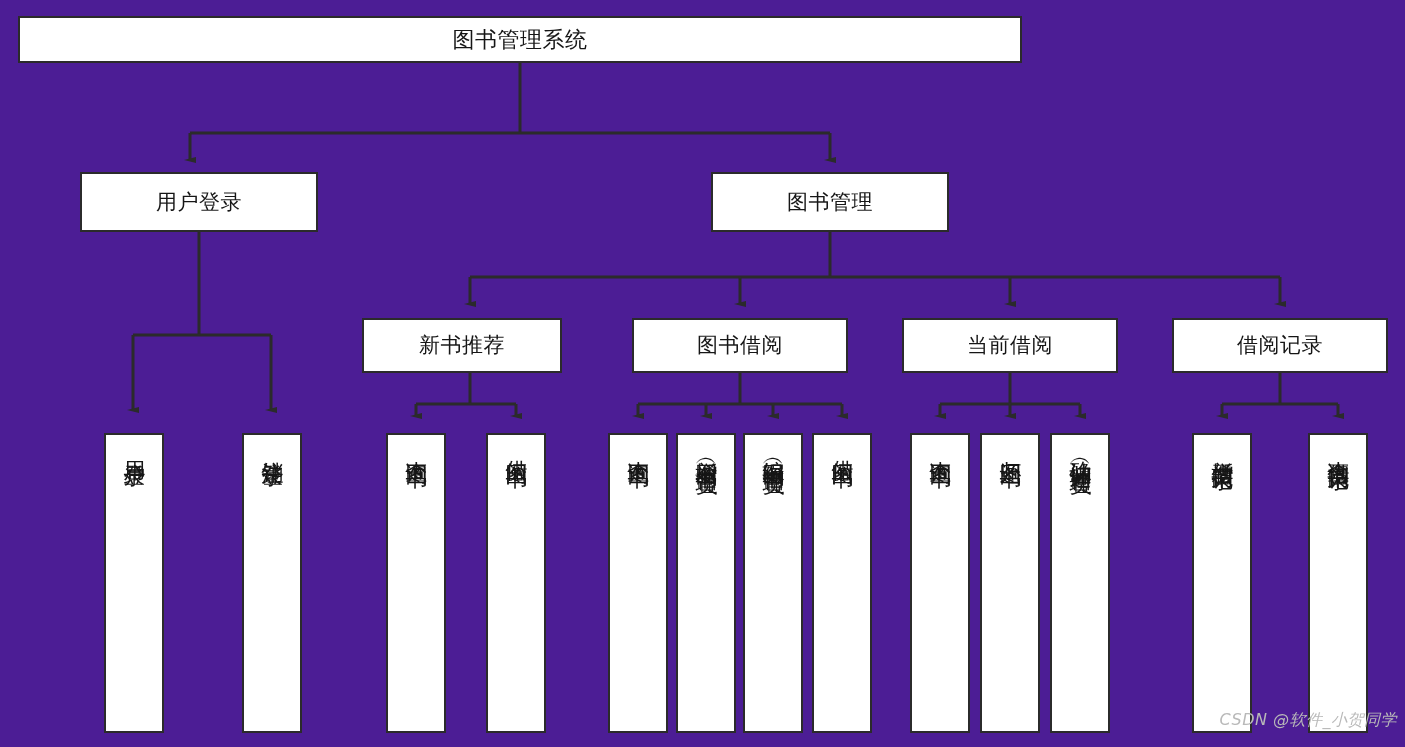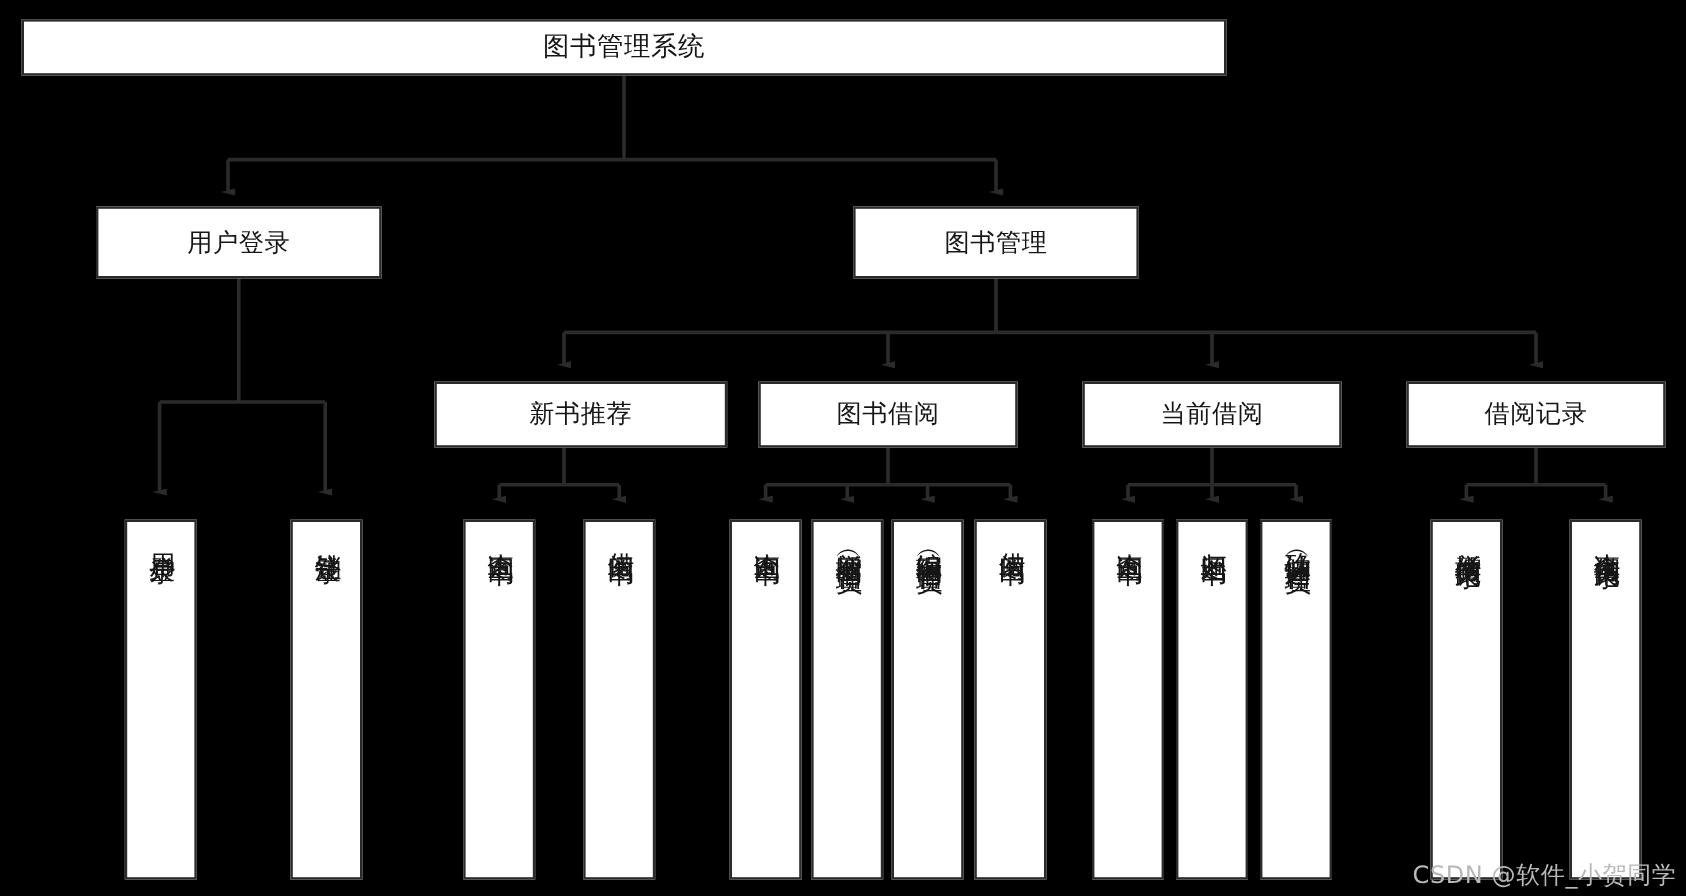--- a/index.html
+++ b/index.html
@@ -9,21 +9,21 @@
     background: #ffffff;
   }
   body {
     font-family: "DejaVu Sans", "Liberation Sans", sans-serif;
     color: #1a1a1a;
   }
   #diagram {
     position: relative;
     width: 1405px;
     height: 747px;
-    background: #000000;
+    background: #4c1d95;
     overflow: hidden;
   }
   #connectors {
     position: absolute;
     left: 0;
     top: 0;
     width: 1405px;
     height: 747px;
     pointer-events: none;
   }
@@ -54,26 +54,27 @@
     text-orientation: upright;
     font-size: 22px;
     line-height: 1.22;
     letter-spacing: 2px;
     white-space: normal;
     text-align: center;
   }
   #watermark {
     position: absolute;
     right: 8px;
-    bottom: 4px;
-    font-size: 20px;
+    bottom: 16px;
+    font-size: 16px;
     color: #b9b9b9;
     letter-spacing: 0.5px;
     z-index: 5;
     white-space: nowrap;
+    font-style: italic;
   }
 </style>
 </head>
 <body>
 
 <div id="diagram">
 
   <svg id="connectors" viewBox="0 0 1405 747" xmlns="http://www.w3.org/2000/svg">
     <defs>
       <marker id="arrow" markerWidth="10" markerHeight="12" refX="3" refY="6" orient="auto" markerUnits="userSpaceOnUse">
@@ -128,21 +129,21 @@
     <span class="label">图书管理系统</span>
   </div>
 
   <div class="node" style="left:80px; top:172px; width:238px; height:60px;">
     <span class="label">用户登录</span>
   </div>
   <div class="node" style="left:711px; top:172px; width:238px; height:60px;justify-content:center;">
     <span class="label">图书管理</span>
   </div>
 
-  <div class="node" style="left:362px; top:318px; width:244px; height:55px;">
+  <div class="node" style="left:362px; top:318px; width:200px; height:55px;">
     <span class="label">新书推荐</span>
   </div>
   <div class="node" style="left:632px; top:318px; width:216px; height:55px;">
     <span class="label">图书借阅</span>
   </div>
   <div class="node" style="left:902px; top:318px; width:216px; height:55px;">
     <span class="label">当前借阅</span>
   </div>
   <div class="node" style="left:1172px; top:318px; width:216px; height:55px;justify-content:center;">
     <span class="label">借阅记录</span>

